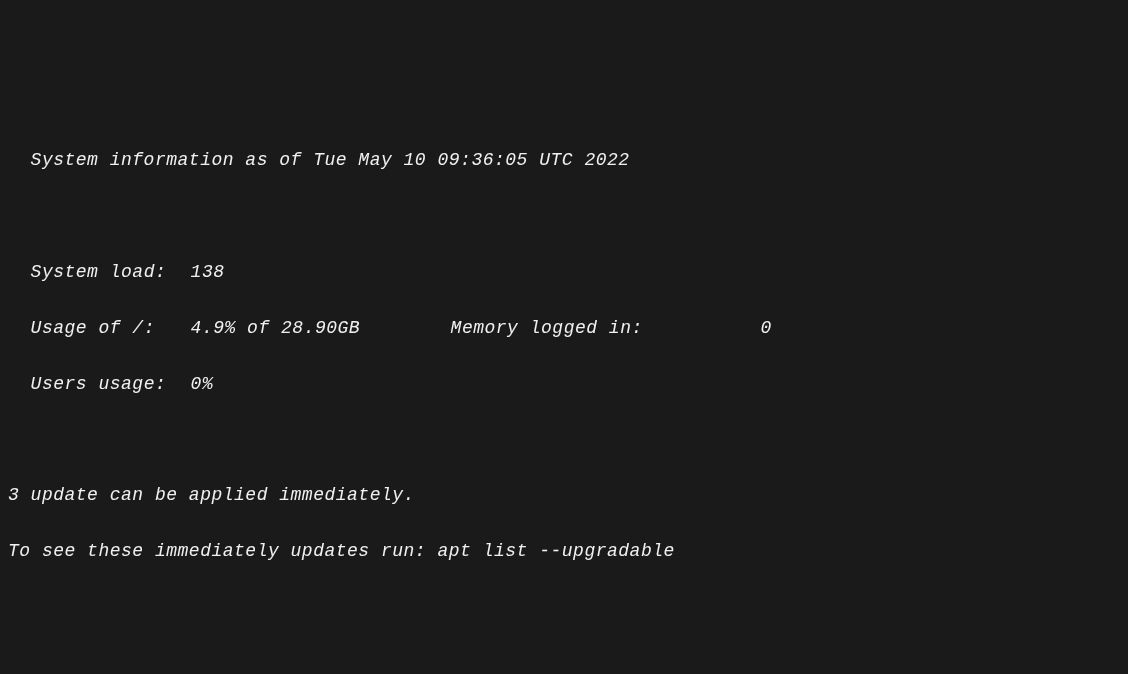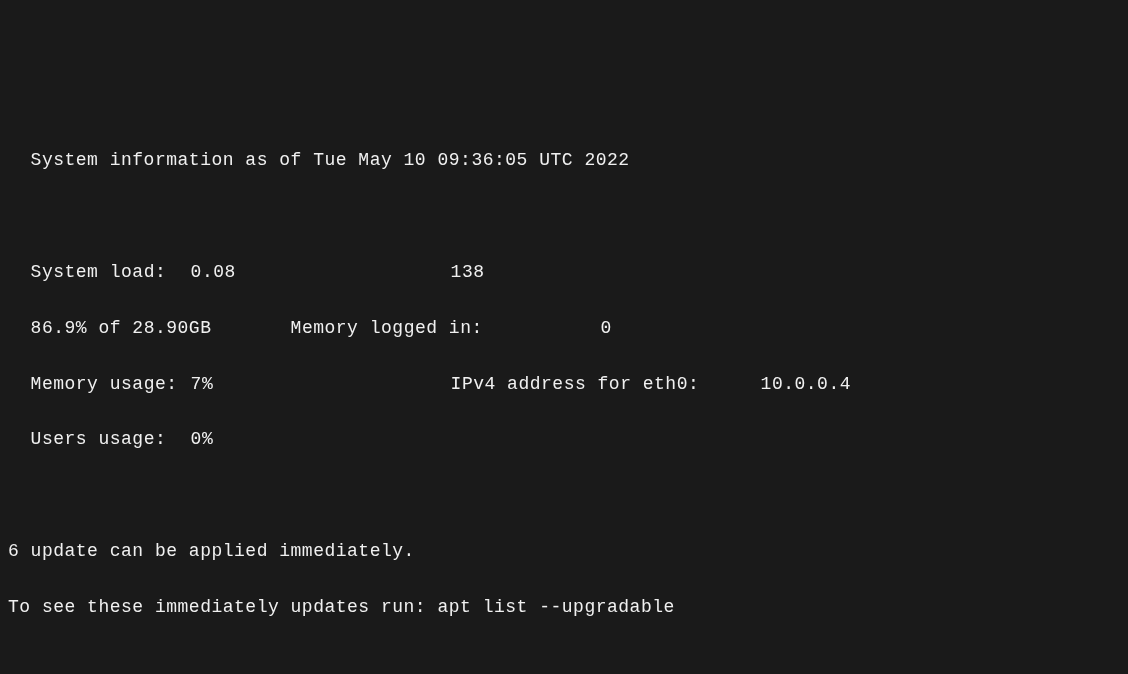--- a/index.html
+++ b/index.html
@@ -20,42 +20,42 @@
       white-space: pre;
       letter-spacing: 0.5px;
     }
     .terminal {
       width: 100%;
       height: 100%;
       position: relative;
     }
     .line {
       white-space: pre;
+      font-style: italic;
     }
     .stats-row {
       display: flex;
     }
     .col-label-left { min-width: 160px; }
     .col-val-left { min-width: 260px; }
     .col-label-right { min-width: 310px; }
   </style>
 </head>
 <body>
 
 
 
 <div class="terminal">
 <div class="line"><span>  System information as of </span><span>Tue May 10 09:36:05 UTC 2022</span></div>
 <div class="line"> </div>
-<div class="line stats-row"><span>  </span><span class="col-label-left">System load:</span><span class="col-val-left">0.08</span><span>138</span></div>
-<div class="line stats-row"><span>  </span><span class="col-val-left">86.9% of 28.90GB</span><span class="col-label-right">Memory logged in:</span><span>0</span></div>
-<div class="line stats-row"><span>  </span><span class="col-label-left">Memory usage:</span><span class="col-val-left">7%</span><span class="col-label-right">IPv4 address for eth0:</span><span>10.0.0.4</span></div>
+<div class="line stats-row"><span>  </span><span class="col-label-left">System load:</span><span>138</span></div>
+<div class="line stats-row"><span>  </span><span class="col-label-left">Usage of /:</span><span class="col-val-left">4.9% of 28.90GB</span><span class="col-label-right">Memory logged in:</span><span>0</span></div>
 <div class="line stats-row"><span>  </span><span class="col-label-left">Users usage:</span><span>0%</span></div>
 <div class="line"> </div>
-<div class="line">6 update can be applied immediately.</div>
+<div class="line">3 update can be applied immediately.</div>
 <div class="line">To see these immediately updates run: apt list --upgradable</div>
 <div class="line"> </div>
 
 
 
 
 
 
 
 

